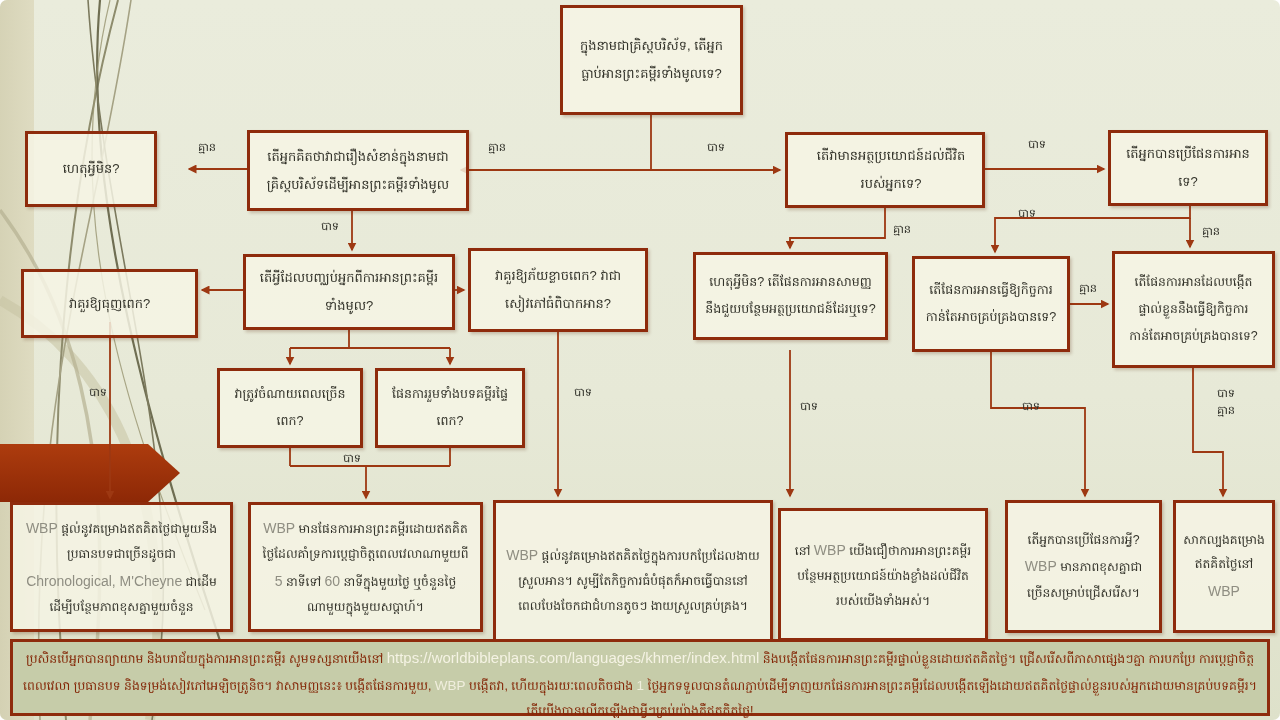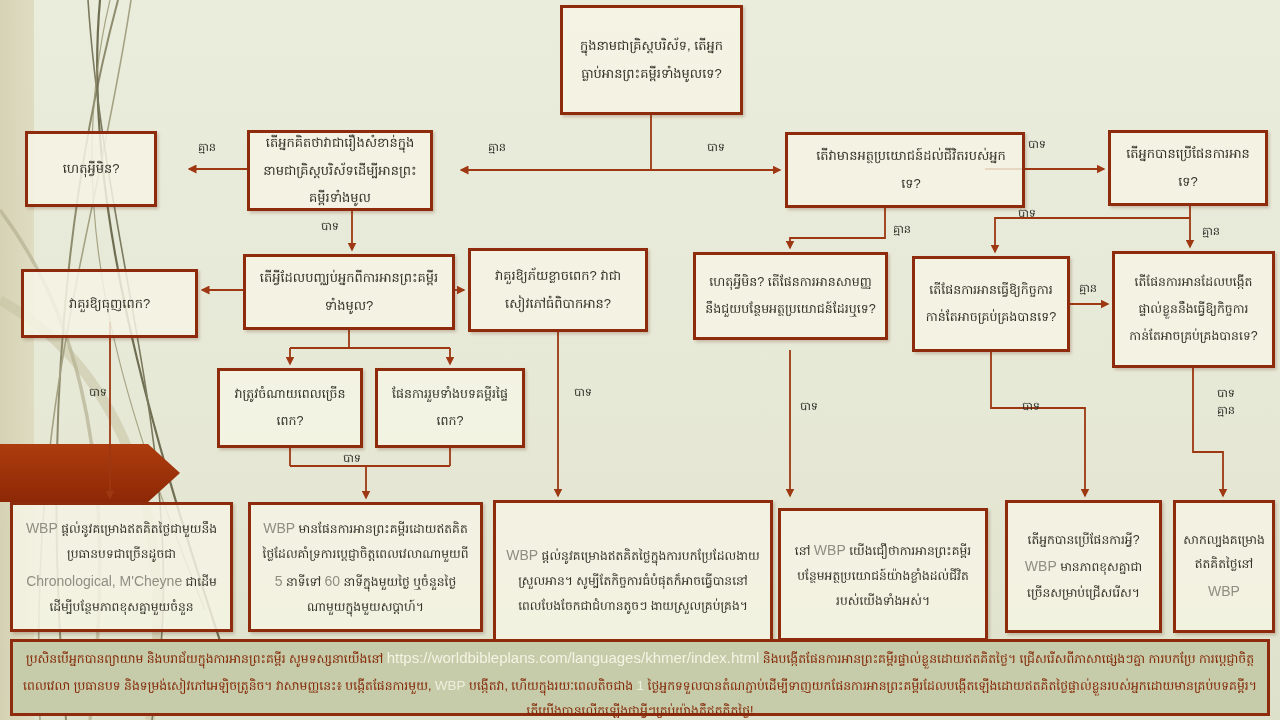--- a/index.html
+++ b/index.html
@@ -1,40 +1,40 @@
 <!DOCTYPE html>
 <html><head>
 <meta charset="utf-8">
 <style>
   html,body{margin:0;padding:0;}
   #slide{
     position:relative;width:1280px;height:720px;overflow:hidden;
     background:linear-gradient(180deg,#eaecdc 0%,#e7e9d7 55%,#dee1ca 100%);
-    font-family:"Liberation Sans",sans-serif;color:#33332a;
+    font-family:"Liberation Sans",sans-serif;color:#33332a;border-radius:7px;
   }
   #left-stripe{position:absolute;left:0;top:0;width:34px;height:720px;
     background:linear-gradient(90deg,#d2ceaf,#ddd9bd);opacity:.85;}
   #curves,#connectors{position:absolute;left:0;top:0;width:1280px;height:720px;}
   #red-arrow{position:absolute;left:0;top:444px;width:180px;height:58px;
     background:linear-gradient(180deg,#ad3c0e,#8d2806);
     clip-path:polygon(0 0,148px 0,180px 50%,148px 100%,0 100%);}
   .box{
     position:absolute;box-sizing:border-box;border:3px solid #8e2b0c;
     background:rgba(246,244,229,0.84);
     display:flex;align-items:center;justify-content:center;text-align:center;
     font-size:13px;line-height:2.15;padding:2px 9px;
     box-shadow:1.5px 2px 3px rgba(90,45,15,0.25);
   }
   .box.small{font-size:12.3px;line-height:2.02;}
   .latin{color:#8f8e82;font-size:14px;}
   .lbl{position:absolute;font-size:11.5px;color:#2f2f28;transform:translateX(-50%);white-space:nowrap;}
   #box-a{left:560px;top:5px;width:183px;height:110px;}
   #box-b{left:25px;top:131px;width:132px;height:76px;}
-  #box-c{left:247px;top:130px;width:186px;height:81px;align-items:center;}
-  #box-d{left:785px;top:132px;width:240px;height:76px;padding-left:21px;}
+  #box-c{left:247px;top:130px;width:222px;height:81px;align-items:center;}
+  #box-d{left:785px;top:132px;width:200px;height:76px;padding-left:21px;}
   #box-e{left:1108px;top:130px;width:160px;height:76px;}
   #box-f{left:243px;top:254px;width:212px;height:76px;}
   #box-g{left:21px;top:253px;width:177px;height:69px;margin-top:16px;}
   #box-h{left:468px;top:248px;width:180px;height:84px;}
   #box-n{left:693px;top:252px;width:195px;height:88px;font-size:12.6px;}
   #box-o{left:912px;top:256px;width:158px;height:96px;font-size:12.6px;}
   #box-p{left:1112px;top:251px;width:163px;height:117px;font-size:12.4px;}
   #box-i{left:217px;top:368px;width:146px;height:80px;font-size:12.6px;}
   #box-j{left:375px;top:368px;width:150px;height:80px;font-size:12.6px;}
   #box-k{left:10px;top:502px;width:223px;height:130px;}

